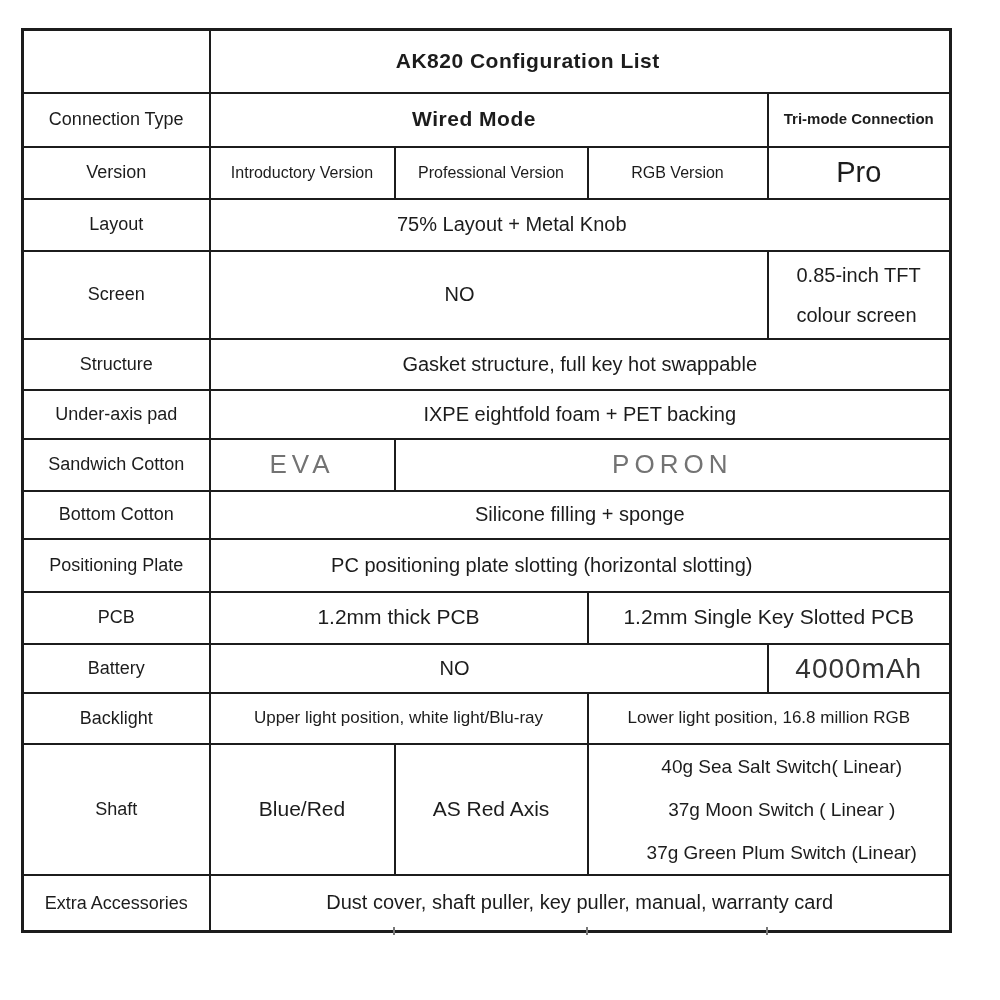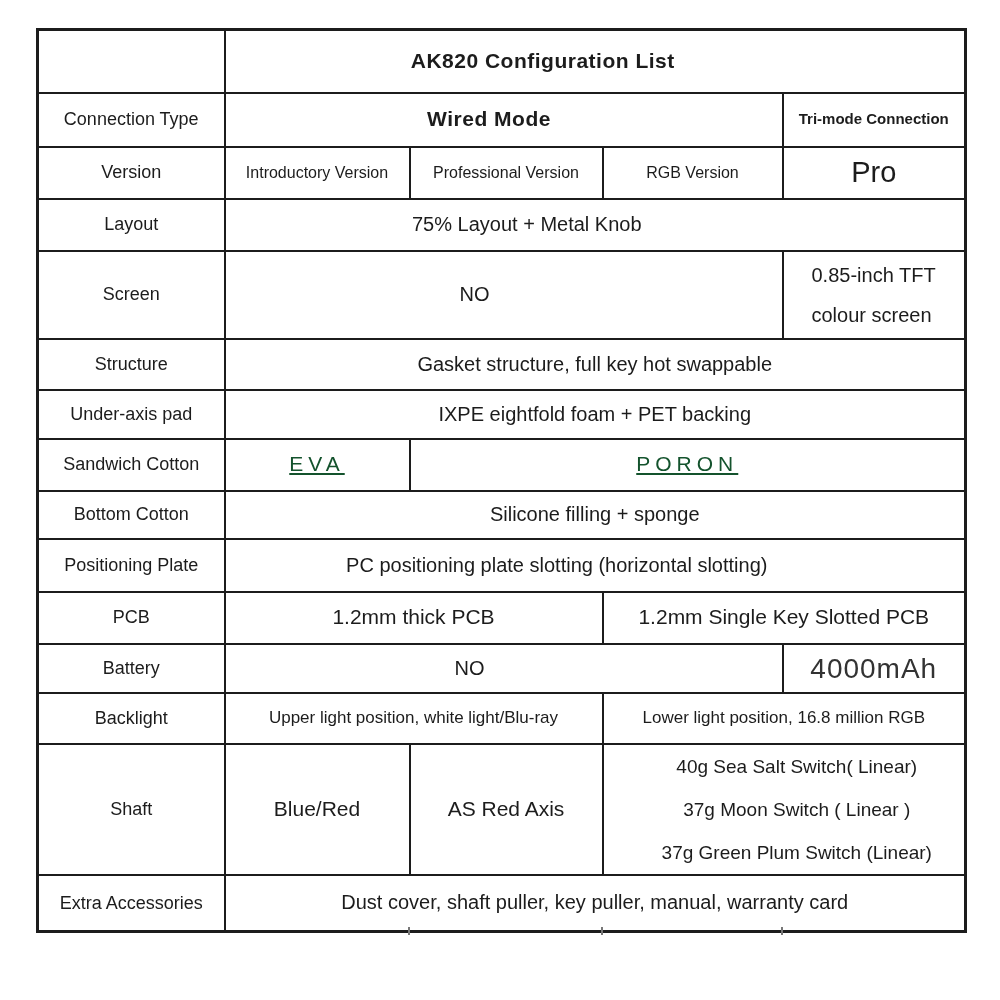--- a/index.html
+++ b/index.html
@@ -3,21 +3,21 @@
 <meta charset="utf-8">
 <style>
   * { box-sizing: border-box; }
   html, body {
     margin: 0; padding: 0;
     width: 1000px; height: 1000px;
     background: #ffffff;
     font-family: "Liberation Sans", "DejaVu Sans", sans-serif;
     color: #1c1c1c;
   }
-  .sheet { position: absolute; left: 36px; top: 28px; width: 928px; }
+  .sheet { position: absolute; left: 21px; top: 28px; width: 928px; }
   table.spec {
     border-collapse: collapse;
     table-layout: fixed;
     width: 928px;
     border: 3px solid #1c1c1c;
   }
   td {
     border: 2px solid #1c1c1c;
     text-align: center;
     vertical-align: middle;
@@ -32,21 +32,21 @@
   td.ver { font-size: 16px; }
   td.pro { font-size: 29px; }
   td.layout-val { padding-right: 136px; }
   td.no-screen { padding-right: 58px; }
   td.no-battery { padding-right: 68px; }
   td.pos-val { padding-right: 76px; }
   td.tft {
     text-align: left; padding-left: 28px; font-size: 20px; line-height: 40px;
   }
   td.tft span { display: block; }
-  td.foam-cell { font-size: 21px; letter-spacing: 5px; color: #14532d; font-weight: 400; text-decoration: underline; }
+  td.foam-cell { font-size: 26px; letter-spacing: 5px; color: #737373; font-weight: 400; }
   td.mah { font-size: 28px; letter-spacing: 1px; color: #333333; font-weight: 400; }
   td.pcb-val { font-size: 21px; }
   td.backlight-val { font-size: 17px; margin-top: 23px; }
   td.shaft-val { font-size: 21px; }
   td.switches {
     text-align: center; padding-left: 26px; font-size: 19px; line-height: 43px;
   }
   td.switches span { display: block; }
   
   tr.r1  { height: 63px; }

